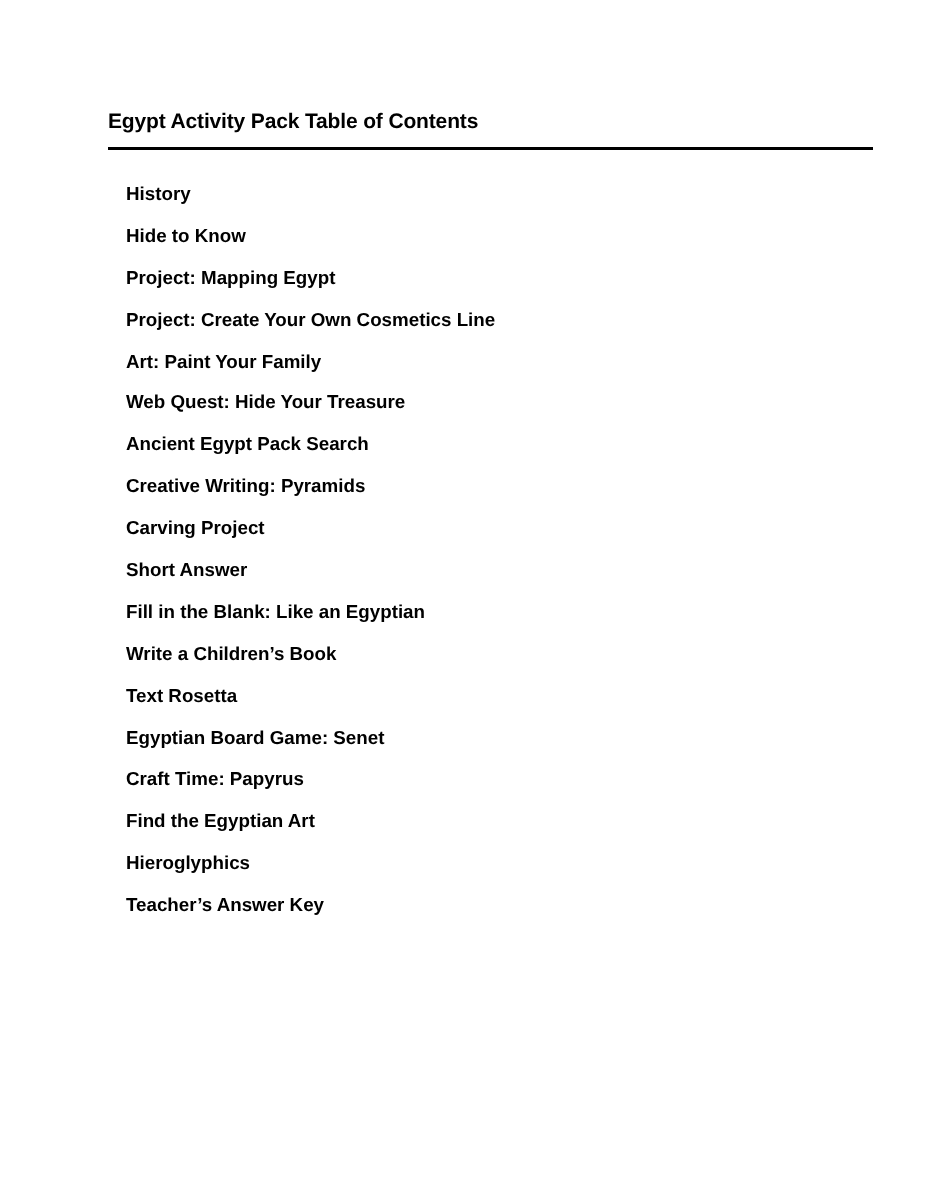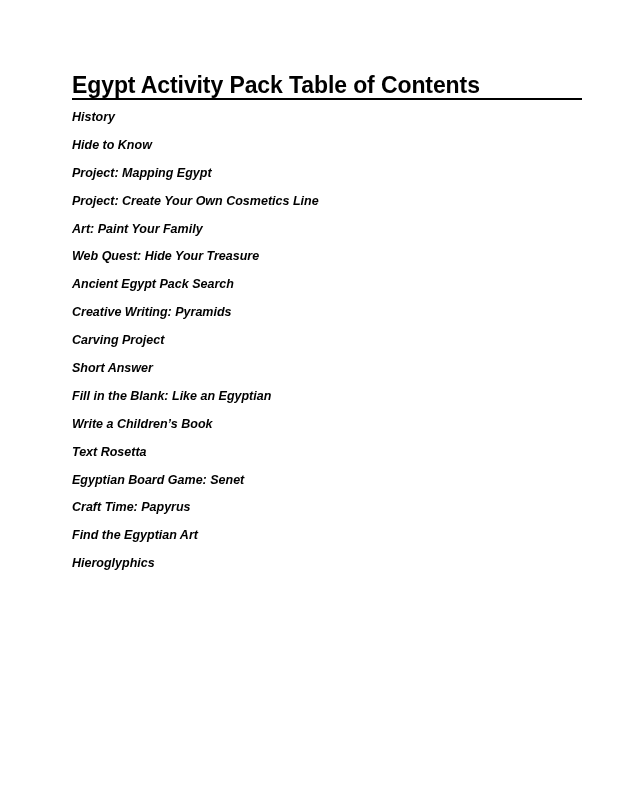--- a/index.html
+++ b/index.html
@@ -1,19 +1,19 @@
 <!DOCTYPE html>
 <html><head>
 <meta charset="utf-8">
 <style>
   html, body { margin:0; padding:0; background:#ffffff; }
   body { width:618px; height:800px; position:relative; overflow:hidden; font-family:"Liberation Sans", sans-serif; color:#000; }
-  .title { position:absolute; left:72px; top:72px; font-size:23px; font-weight:bold; letter-spacing:-0.1px; white-space:nowrap; }
+  .title { position:absolute; left:72px; top:72px; font-size:14px; font-weight:bold; letter-spacing:-0.1px; white-space:nowrap; }
   .rule { position:absolute; left:72px; top:98px; width:510px; height:2px; background:#000; }
-  .list { position:absolute; left:72px; top:109px; margin:0; padding:0; list-style:none;font-style:italic; }
+  .list { position:absolute; left:72px; top:109px; margin:12px; padding:0; list-style:none; }
   .list li { height:27.9px; font-size:12.5px; font-weight:bold; line-height:16px; white-space:nowrap; }
 </style>
 </head>
 <body>
 
 <div class="title">Egypt Activity Pack Table of Contents</div>
 <div class="rule"></div>
 
 <ul class="list">
   <li>History</li>
@@ -26,13 +26,14 @@
   <li>Creative Writing: Pyramids</li>
   <li>Carving Project</li>
   <li>Short Answer</li>
   <li>Fill in the Blank: Like an Egyptian</li>
   <li>Write a Children’s Book</li>
   <li>Text Rosetta</li>
   <li>Egyptian Board Game: Senet</li>
   <li>Craft Time: Papyrus</li>
   <li>Find the Egyptian Art</li>
   <li>Hieroglyphics</li>
+  <li>Teacher’s Answer Key</li>
 </ul>
 
 </body></html>

